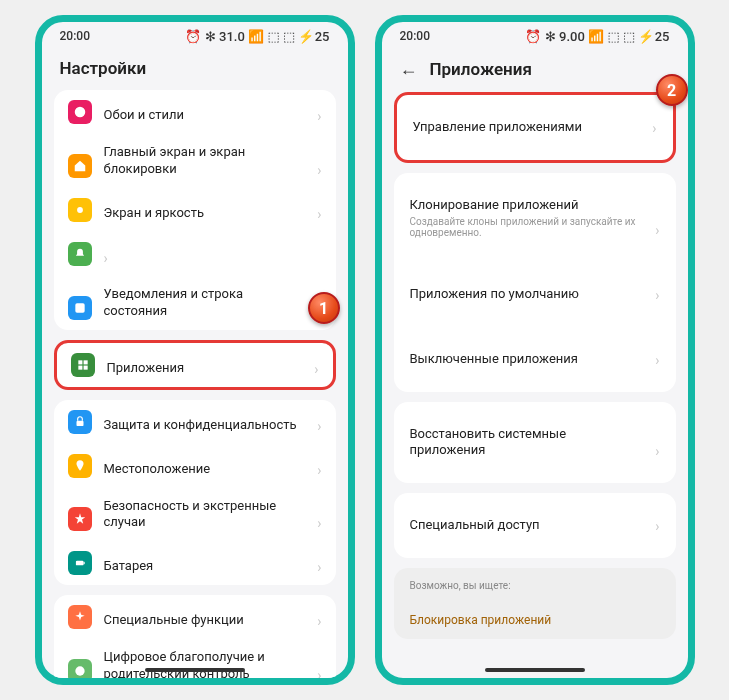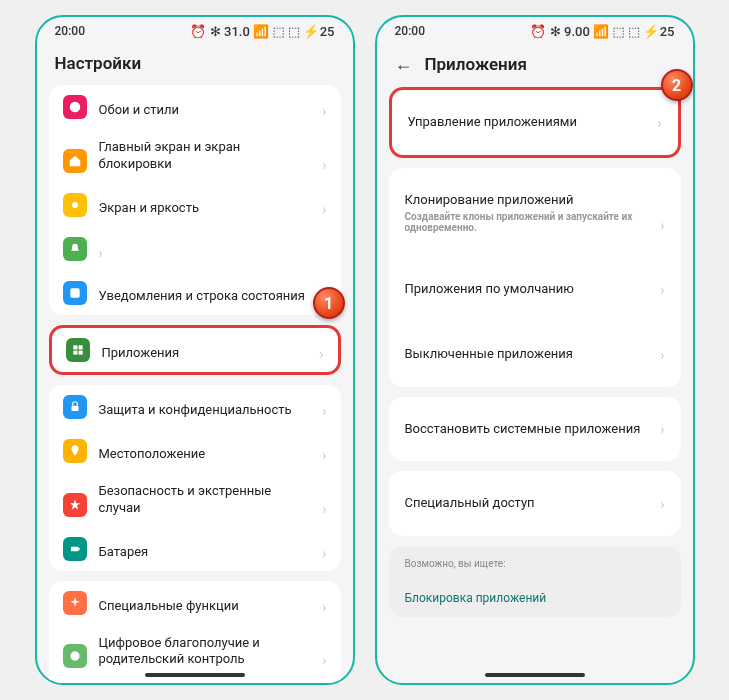--- a/index.html
+++ b/index.html
@@ -9,21 +9,21 @@
       display: flex;
       gap: 20px;
       padding: 15px;
       justify-content: center;
     }
     .phone {
       width: 320px;
       height: 670px;
       background: #f5f5f7;
       border-radius: 28px;
-      border: 2px solid #14b8a6;
+      border: 7px solid #14b8a6;
       overflow: hidden;
       position: relative;
       display: flex;
       flex-direction: column;
     }
     .status-bar {
       height: 28px;
       display: flex;
       justify-content: space-between;
       align-items: center;
@@ -83,21 +83,20 @@
     .row-label {
       flex: 1;
       font-size: 13px;
       color: #222;
       line-height: 1.3;
     }
     .row-sub {
       font-size: 10px;
       color: #999;
       margin-top: 2px;
-      font-weight: bold;
     }
     .chevron {
       color: #ccc;
       font-size: 14px;
     }
     .highlight {
       border: 3px solid #e53935;
       border-radius: 14px;
     }
     .highlight-inner { border-radius: 11px; }
@@ -119,21 +118,21 @@
     }
     .badge-1 { right: 8px; top: 270px; }
     .badge-2 { right: 0px; top: 52px; }
     .plain-row { padding: 24px 16px; }
     .hint-card {
       background: #eee;
       border-radius: 14px;
       padding: 12px 16px;
     }
     .hint-title { font-size: 10px; color: #888; margin-bottom: 22px; }
-    .hint-item { font-size: 12px; color: #0f766e; }
+    .hint-item { font-size: 12px; color: #a16207; }
     .nav-indicator {
       position: absolute;
       bottom: 6px;
       left: 50%;
       transform: translateX(-50%);
       width: 100px;
       height: 4px;
       background: #333;
       border-radius: 2px;
     }

